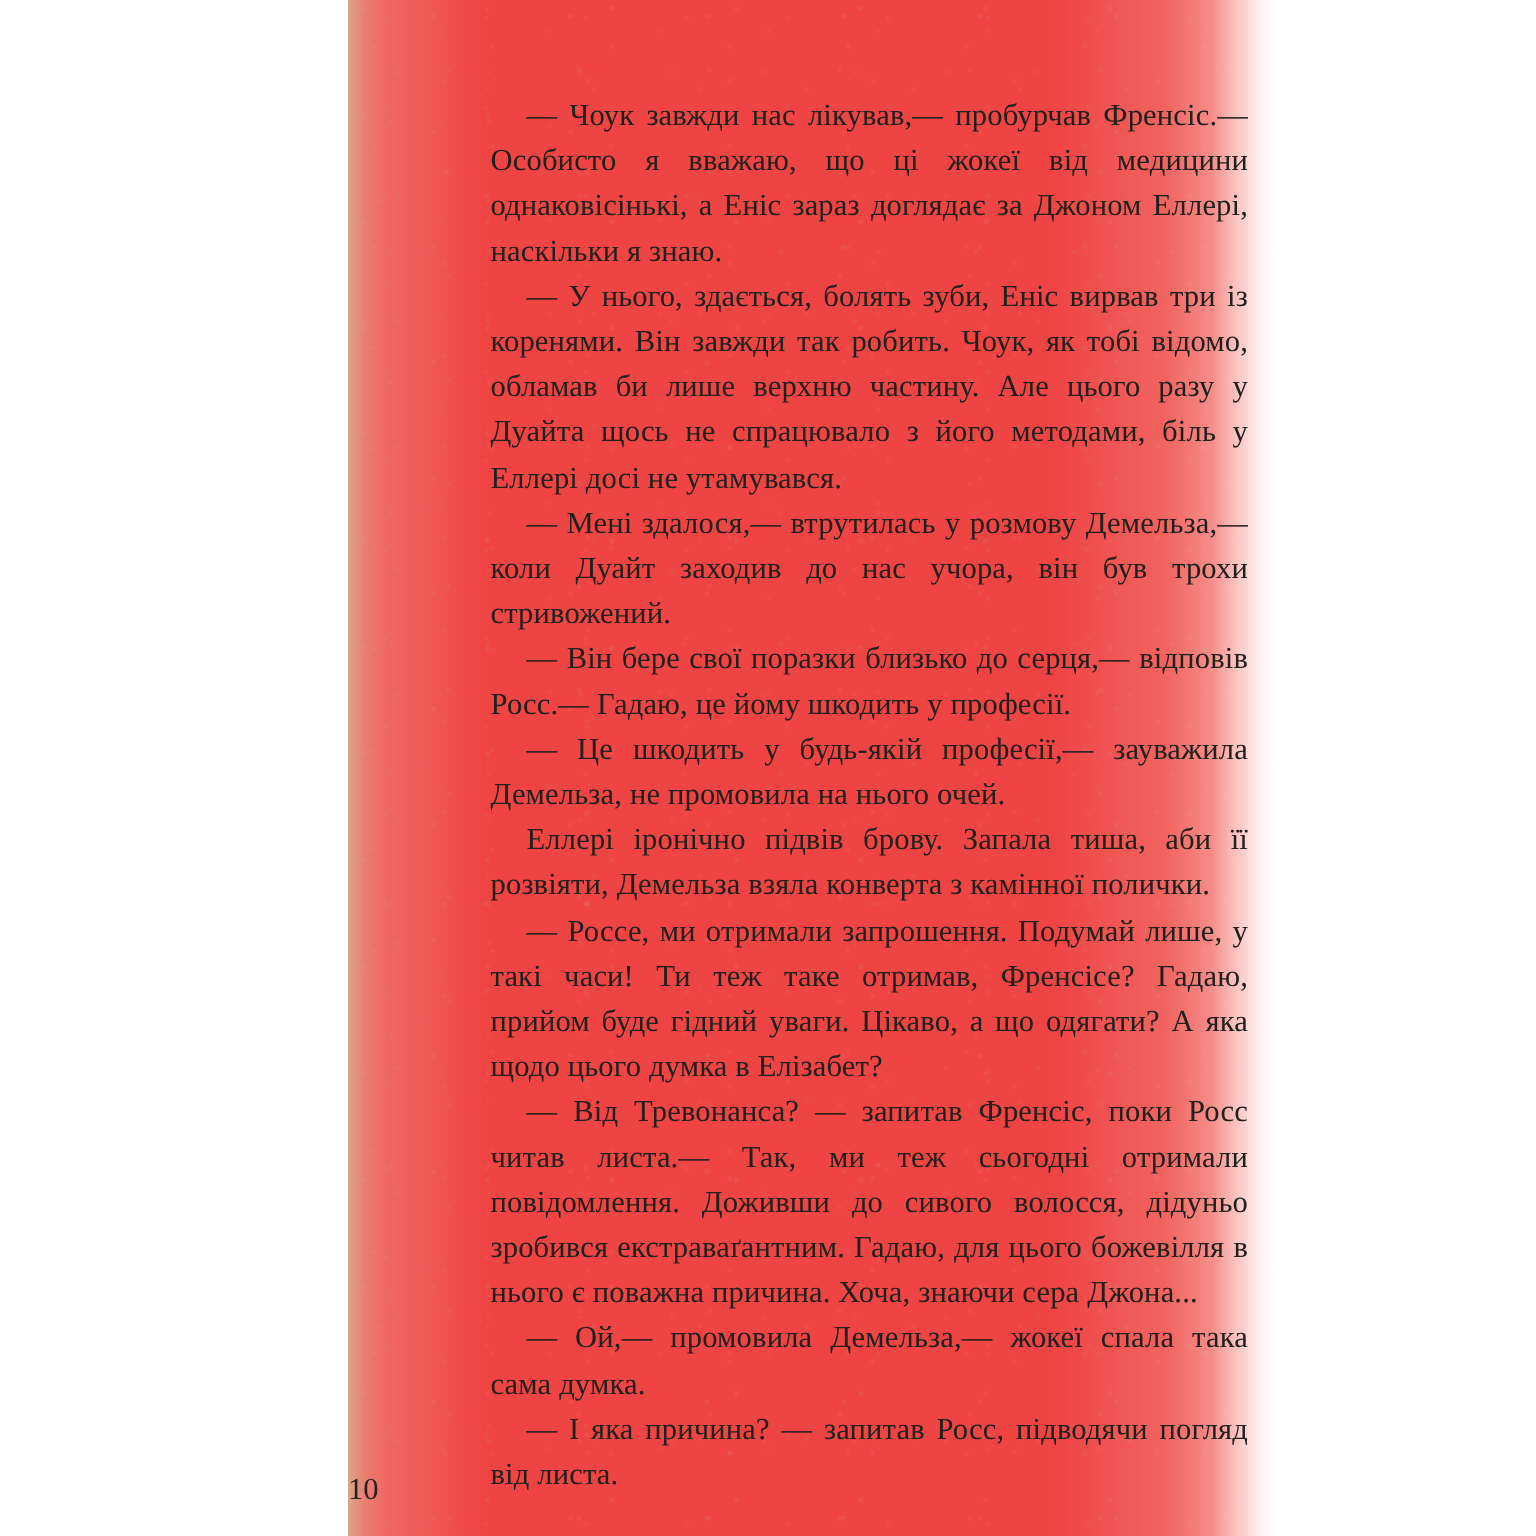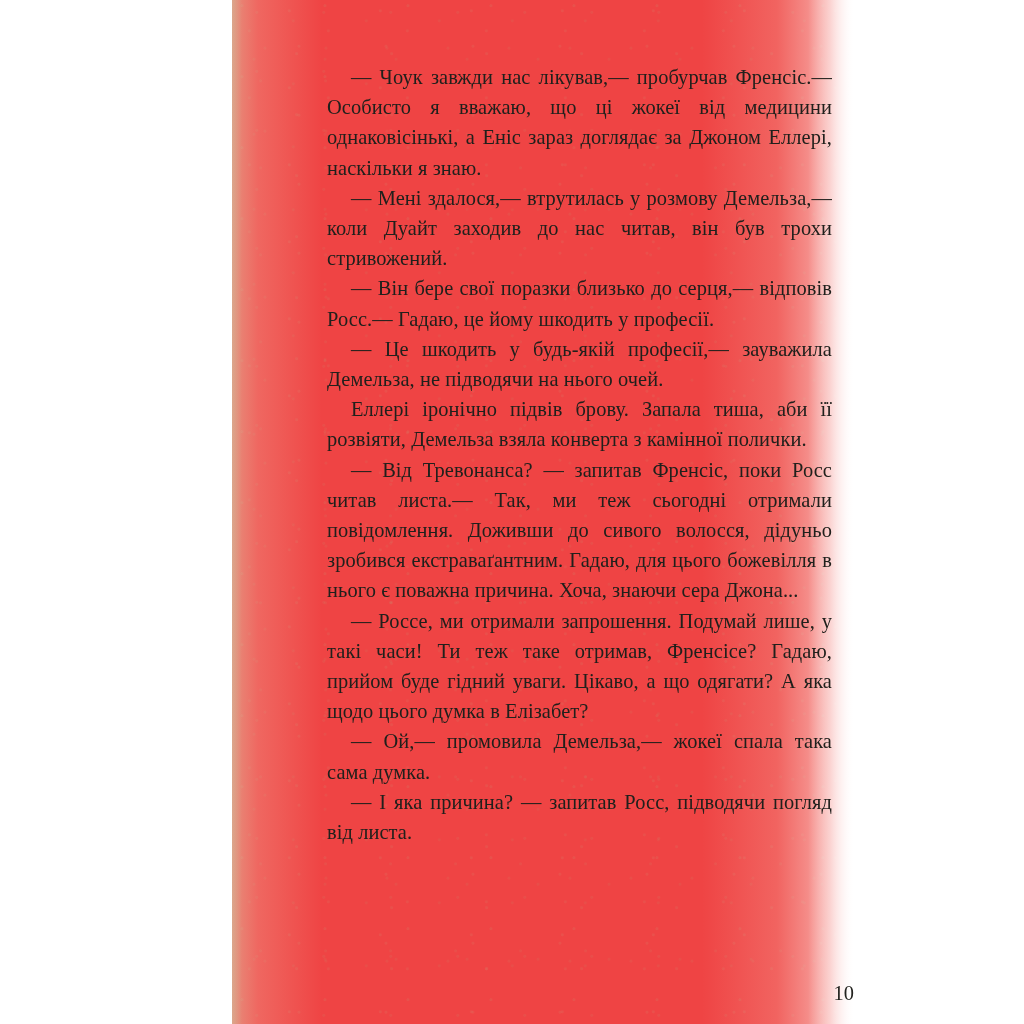--- a/index.html
+++ b/index.html
@@ -67,40 +67,41 @@
     color:#20201c;
     text-align:justify;
     text-justify:inter-word;
     -webkit-hyphens:none;hyphens:none;
     letter-spacing:.1px;
   }
   .textblock p{margin:0;text-indent:24px;}
 
   .folio{
     position:absolute;left:0;top:982px;width:622px;
-    text-align:right;font-size:20.4px;color:#23231f;
+    text-align:left;font-size:20.4px;color:#23231f;
   }
 </style>
 </head>
 <body>
 
 <div class="scan">
   <div class="page">
     <div class="grain"></div>
     <div class="tone"></div>
     <div class="fade-left"></div>
     <div class="fade-right"></div>
 
     <div class="textblock" id="textblock">
         <p>— Чоук завжди нас лікував,— пробурчав Френсіс.— Особисто я вважаю, що ці жокеї від медицини однаковісінькі, а Еніс зараз доглядає за Джоном Еллері, наскільки я знаю.</p>
-        <p>— Мені здалося,— втрутилась у розмову Демельза,— коли Дуайт заходив до нас читав, він був трохи стривожений.</p>
+        <p>— У нього, здається, болять зуби, Еніс вирвав три із коренями. Він завжди так робить. Чоук, як тобі відомо, обламав би лише верхню частину. Але цього разу у Дуайта щось не спрацювало з його методами, біль у Еллері досі не утамувався.</p>
+        <p>— Мені здалося,— втрутилась у розмову Демельза,— коли Дуайт заходив до нас учора, він був трохи стривожений.</p>
         <p>— Він бере свої поразки близько до серця,— відповів Росс.— Гадаю, це йому шкодить у професії.</p>
-        <p>— Це шкодить у будь-якій професії,— зауважила Демельза, не підводячи на нього очей.</p>
+        <p>— Це шкодить у будь-якій професії,— зауважила Демельза, не промовила на нього очей.</p>
         <p>Еллері іронічно підвів брову. Запала тиша, аби її розвіяти, Демельза взяла конверта з камінної полички.</p>
+        <p>— Россе, ми отримали запрошення. Подумай лише, у такі часи! Ти теж таке отримав, Френсісе? Гадаю, прийом буде гідний уваги. Цікаво, а що одягати? А яка щодо цього думка в Елізабет?</p>
         <p>— Від Тревонанса? — запитав Френсіс, поки Росс читав листа.— Так, ми теж сьогодні отримали повідомлення. Доживши до сивого волосся, дідуньо зробився екстраваґантним. Гадаю, для цього божевілля в нього є поважна причина. Хоча, знаючи сера Джона...</p>
-        <p>— Россе, ми отримали запрошення. Подумай лише, у такі часи! Ти теж таке отримав, Френсісе? Гадаю, прийом буде гідний уваги. Цікаво, а що одягати? А яка щодо цього думка в Елізабет?</p>
         <p>— Ой,— промовила Демельза,— жокеї спала така сама думка.</p>
         <p>— І яка причина? — запитав Росс, підводячи погляд від листа.</p>
       </div>
 
     <div class="folio">10</div>
   </div>
 </div>
 
 </body></html>

